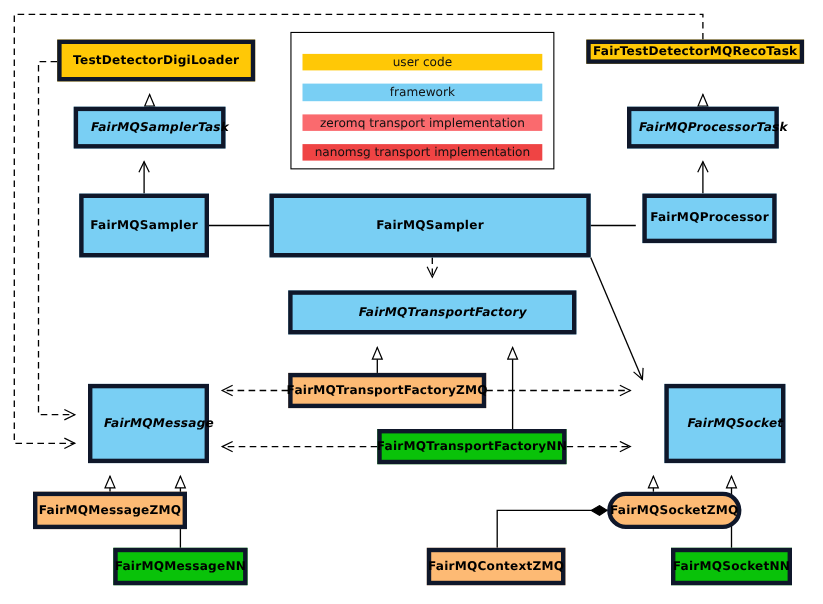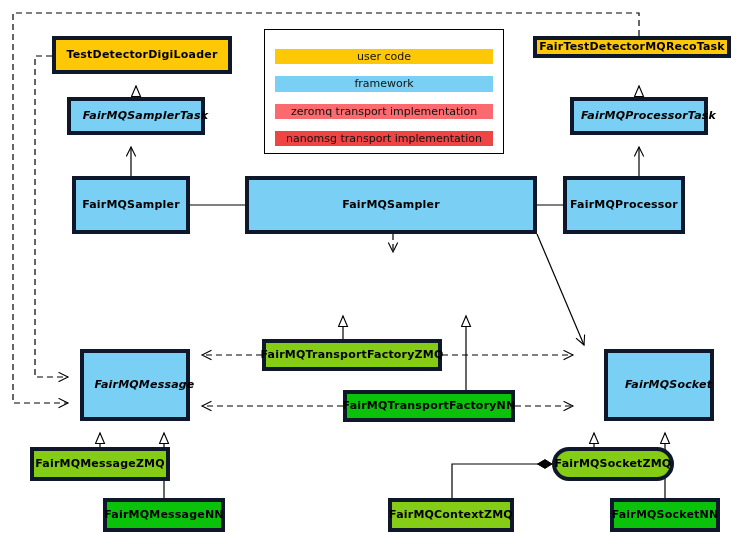--- a/index.html
+++ b/index.html
@@ -37,21 +37,21 @@
     line-height: 1.1;
     letter-spacing: 0.2px;
     z-index: 3;
   }
   .node.abstract {
     font-style: italic;
     padding-left: 19px;
   }
   .fill-user     { background: #FFC806; }
   .fill-framework{ background: #79CFF4; }
-  .fill-zeromq   { background: #84cc16; }
+  .fill-zeromq   { background: #fdba74; }
   .fill-nanomsg  { background: #09C209; }
 
   #legend-box {
     position: absolute;
     left: 264px;
     top: 29px;
     width: 240px;
     height: 125px;
     box-sizing: border-box;
     border: 1px solid #000000;
@@ -151,21 +151,22 @@
       <span>nanomsg transport implementation</span>
     </div>
   </div>
 
   <div class="node fill-user" style="left: 52px; top: 36px; width: 180px; height: 38px;">TestDetectorDigiLoader</div>
   <div class="node fill-user" style="left: 533px; top: 36px; width: 198px; height: 22px;">FairTestDetectorMQRecoTask</div>
   <div class="node fill-framework abstract" style="left: 67px; top: 97px; width: 138px; height: 38px;">FairMQSamplerTask</div>
   <div class="node fill-framework abstract" style="left: 570px; top: 97px; width: 138px; height: 38px;">FairMQProcessorTask</div>
   <div class="node fill-framework" style="left: 72px; top: 176px; width: 118px; height: 58px;">FairMQSampler</div>
   <div class="node fill-framework" style="left: 245px; top: 176px; width: 292px; height: 58px;">FairMQSampler</div>
-  <div class="node fill-framework" style="left: 563px; top: 176px; width: 122px; height: 58px;">FairMQProcessor</div>
+  <div class="node fill-framework" style="left: 584px; top: 176px; width: 122px; height: 45px;">FairMQProcessor</div>
+  <div class="node fill-framework abstract" style="left: 262px; top: 264px; width: 262px; height: 40px;">FairMQTransportFactory</div>
   <div class="node fill-zeromq" style="left: 262px; top: 339px; width: 180px; height: 32px;">FairMQTransportFactoryZMQ</div>
   <div class="node fill-nanomsg" style="left: 343px; top: 390px; width: 172px; height: 32px;">FairMQTransportFactoryNN</div>
   <div class="node fill-framework abstract" style="left: 80px; top: 349px; width: 110px; height: 72px;">FairMQMessage</div>
   <div class="node fill-framework abstract" style="left: 585px; top: 349px; width: 110px; height: 72px; margin-left: 19px;">FairMQSocket</div>
   <div class="node fill-zeromq" style="left: 30px; top: 447px; width: 140px; height: 34px;">FairMQMessageZMQ</div>
   <div class="node fill-nanomsg" style="left: 103px; top: 498px; width: 122px; height: 34px;">FairMQMessageNN</div>
   <div class="node fill-zeromq" style="left: 552px; top: 447px; width: 122px; height: 34px; border-radius: 17px;">FairMQSocketZMQ</div>
   <div class="node fill-nanomsg" style="left: 610px; top: 498px; width: 110px; height: 34px;">FairMQSocketNN</div>
   <div class="node fill-zeromq" style="left: 388px; top: 498px; width: 126px; height: 34px;">FairMQContextZMQ</div>
 

